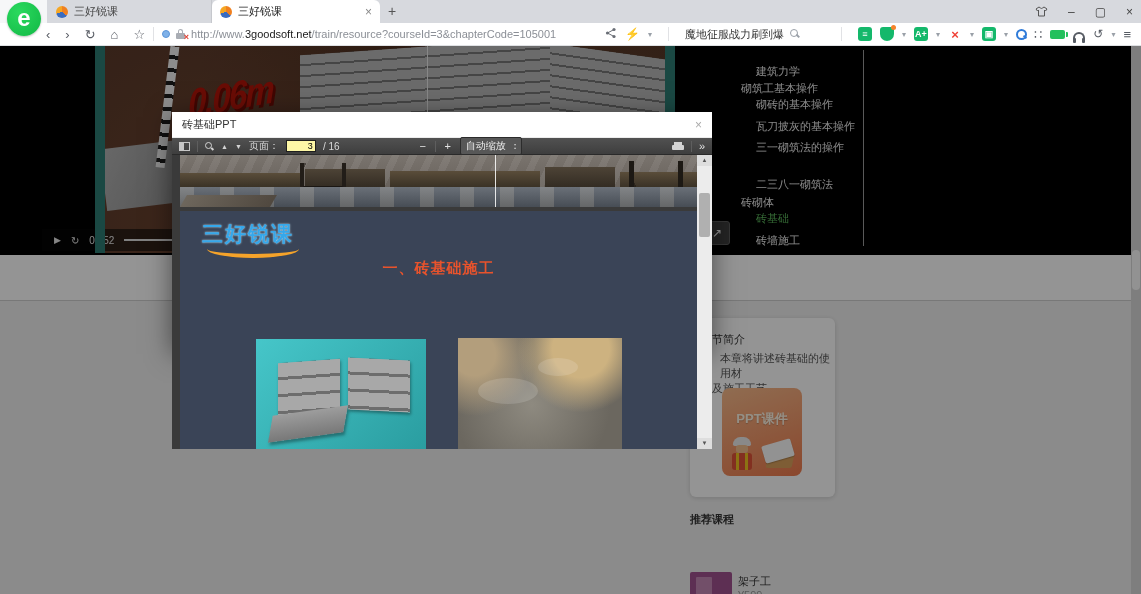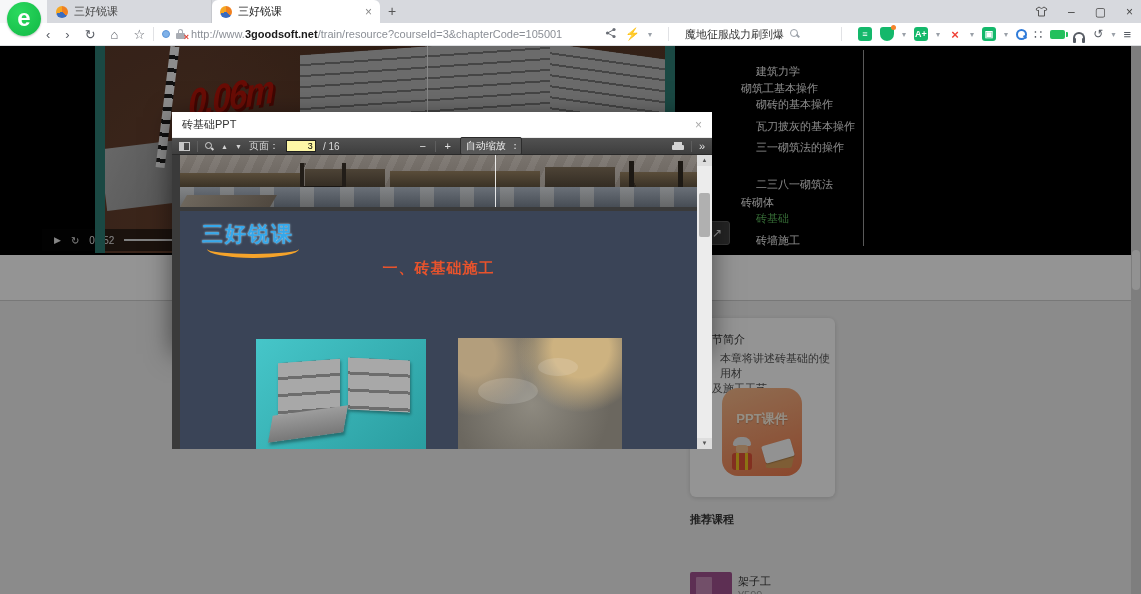--- a/index.html
+++ b/index.html
@@ -29,21 +29,21 @@
   .toolbar .nav { display:flex; align-items:center; gap:15px; padding-left:46px; font-size:13px; }
   .sep { width:1px; height:14px; background:#e1e2e5; margin:0 8px; }
   .addr { display:flex; align-items:center; gap:5px; flex:1; min-width:0; font-size:11px; }
   .bluedot { width:8px; height:8px; border-radius:50%; background:#7fb1e8; border:1px solid #5b94d8; }
   .lockx { position:relative; width:11px; height:12px; }
   .lockx .body { position:absolute; left:1px; top:5px; width:9px; height:6px; background:#a9adb4; border-radius:1px; }
   .lockx .shackle { position:absolute; left:3px; top:1px; width:5px; height:5px; border:1.5px solid #a9adb4; border-bottom:none; border-radius:4px 4px 0 0; }
   .lockx .redx { position:absolute; right:-3px; bottom:-2px; color:#e0392b; font-size:9px; font-weight:bold; }
   .url { white-space:nowrap; overflow:hidden; }
   .url .scheme, .url .path { color:#8b8f96; }
-  .url .domain { color:#1a1a1a; font-weight:bold; }
+  .url .domain { color:#1a1a1a; font-weight:normal; }
   .rightcluster { display:flex; align-items:center; gap:8px; padding-right:10px; }
   .searchbox { display:flex; align-items:center; gap:6px; width:140px; font-size:11px; color:#333; }
   .mag { position:relative; width:10px; height:10px; }
   .mag::before { content:""; position:absolute; left:0; top:0; width:6px; height:6px; border:1.5px solid #9aa0a8; border-radius:50%; }
   .mag.blue::before { border-color:#2f7bd9; width:7px; height:7px; border-width:2px; }
   .mag::after { content:""; position:absolute; left:6px; top:6px; width:4px; height:1.5px; background:#9aa0a8; transform:rotate(45deg); }
   .mag.blue::after { background:#2f7bd9; left:7px; top:7px; height:2px; }
   .ext { width:14px; height:14px; border-radius:3px; display:flex; align-items:center; justify-content:center;
          color:#fff; font-size:9px; font-weight:bold; position:relative; }
   .ext.green { background:#14b86b; }
@@ -97,21 +97,21 @@
   .chap-scroll { position:absolute; left:863px; top:4px; width:1px; height:196px; background:#9a9a9a; }
 
   
   .band { position:absolute; left:0; top:209px; width:1131px; height:45px; background:#fff; }
   .lowerarea { position:absolute; left:0; top:254px; width:1131px; height:294px; background:#f0f0f0; border-top:1px solid #cfcfcf; }
   .infocard { position:absolute; left:690px; top:272px; width:145px; height:179px; background:#fff; border-radius:6px;
               box-shadow:0 1px 5px rgba(0,0,0,.15); font-size:11px; color:#555; }
   .infocard .h { margin:14px 0 4px 22px; color:#333; }
   .infocard .l1 { margin-left:30px; }
   .infocard .l2 { margin-left:22px; }
-  .pptcard { position:absolute; left:32px; top:70px; width:80px; height:88px; border-radius:16px;
+  .pptcard { position:absolute; left:32px; top:70px; width:80px; height:88px; border-radius:8px;
              background:linear-gradient(160deg,#f7bb8c,#ee7b4e); overflow:hidden; }
   .pptcard .lbl { margin-top:22px; text-align:center; font-size:13px; font-weight:bold; color:#fff6e6; text-shadow:0 1px 1px rgba(0,0,0,.18); }
   .worker { position:absolute; left:9px; bottom:5px; width:22px; height:34px; }
   .worker .hat { position:absolute; left:2px; top:0; width:18px; height:9px; background:#ededed; border-radius:9px 9px 2px 2px; }
   .worker .face { position:absolute; left:5px; top:8px; width:12px; height:8px; background:#f3c08f; border-radius:3px; }
   .worker .vest { position:absolute; left:1px; top:16px; width:20px; height:17px; background:#e05338; border-radius:3px;
                   background-image:linear-gradient(90deg, transparent 4px, #f2c521 4px 7px, transparent 7px 13px, #f2c521 13px 16px, transparent 16px); }
   .book { position:absolute; right:5px; bottom:8px; width:34px; height:26px; }
   .book .base { position:absolute; left:4px; bottom:0; width:26px; height:14px; background:#d9a05c; transform:skewX(-12deg); border-radius:2px; }
   .book .pagei { position:absolute; left:0; top:0; width:30px; height:18px; background:#fbfbfb; transform:rotate(-16deg); border-radius:2px; box-shadow:0 1px 1px rgba(0,0,0,.2); }

